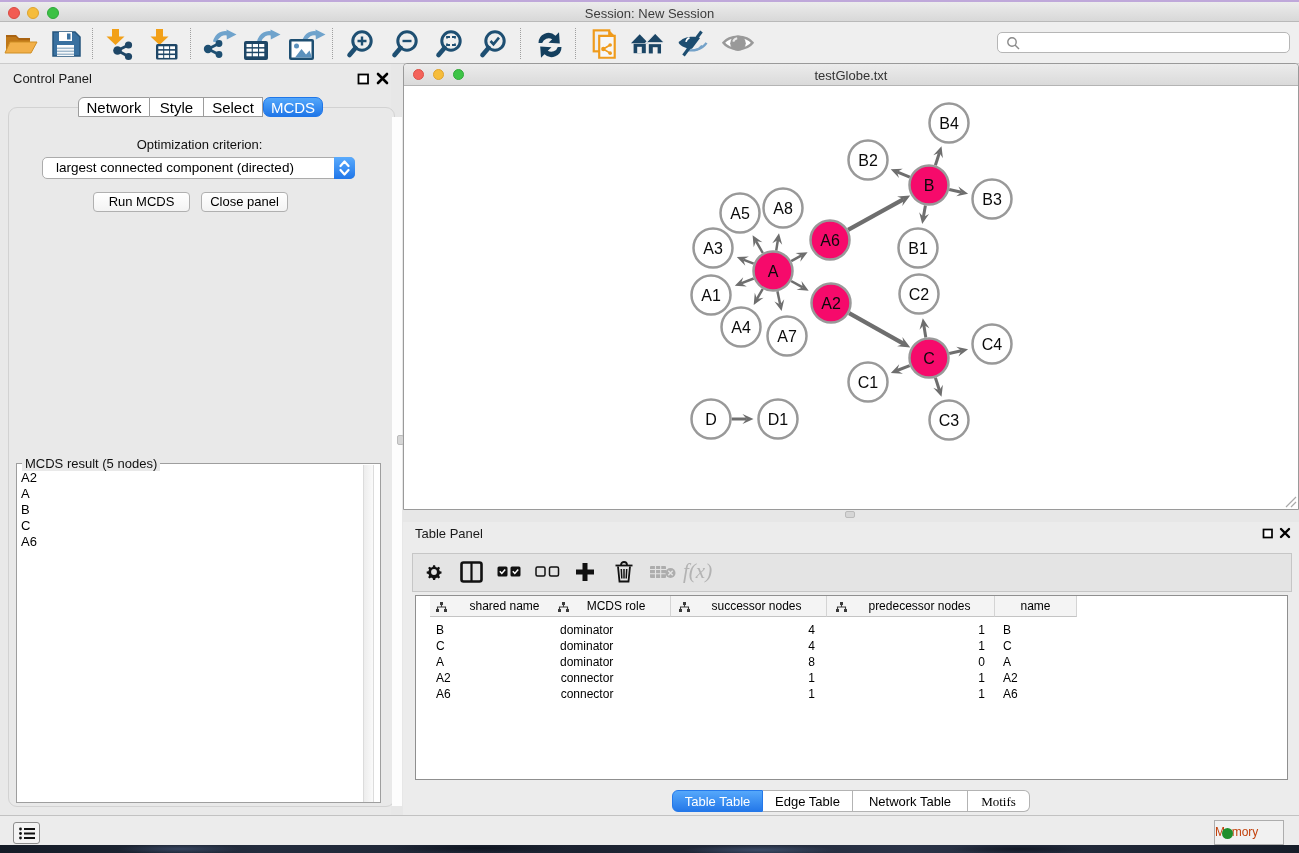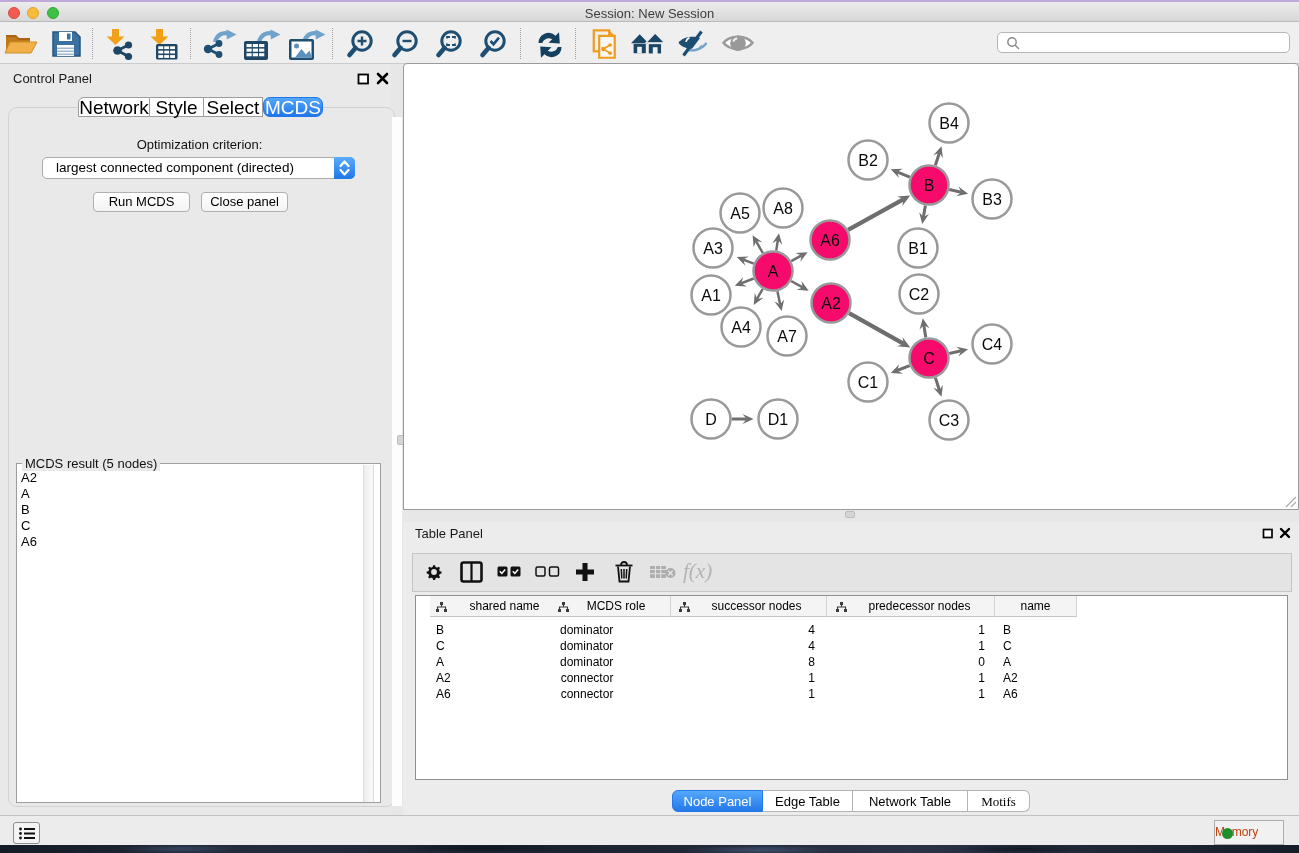--- a/index.html
+++ b/index.html
@@ -10,21 +10,21 @@
 #titlebar .y{left:27px;background:#f5bc3b;border:1px solid #dfa32d;}
 #titlebar .g{left:47px;background:#3cc145;border:1px solid #2fa83a;}
 #wtitle{width:100%;text-align:center;top:4px;font-size:13px;color:#3c3c3c;}
 #toolbar{left:0;top:22px;width:1299px;height:42px;background:#efefef;border-bottom:1px solid #cbcbcb;}
 .sep{top:6px;width:1px;height:31px;border-left:1px dotted #9f9f9f;}
 .ticon{top:7px;}
 #search{left:997px;top:10px;width:293px;height:21px;background:#fff;border:1px solid #b6b6b6;border-radius:5px;}
 #cpanel{left:0;top:64px;width:391px;height:751px;background:#e9e9e9;}
 #cpanel-h{left:13px;top:7px;font-size:13px;color:#1a1a1a;}
 #cp-box{left:8px;top:43px;width:387px;height:700px;border:1px solid #d2d2d2;border-radius:9px;background:#e9e9e9;}
-.tabrow{height:20px;font-size:19px;}
+.tabrow{height:20px;font-size:15px;}
 .tab{position:absolute;top:0;height:20px;background:#fff;border:1px solid #9c9c9c;color:#000;text-align:center;line-height:19px;}
 .tabsel{background:linear-gradient(#53a7fb,#2077e8);color:#fff;border:1px solid #2077e8;border-radius:7px;z-index:3;}
 #optlab{left:0;top:73px;width:399px;text-align:center;font-size:13px;color:#111;}
 #dropdown{left:42px;top:93px;width:313px;height:22px;background:#fff;border:1px solid #ababab;border-radius:5px;font-size:13.5px;line-height:20px;color:#000;}
 #dd-btn{right:-1px;top:-1px;width:21px;height:22px;background:linear-gradient(#5aabfd,#1f76e9);border-radius:0 5px 5px 0;}
 .btn{position:absolute;height:20px;background:linear-gradient(#ffffff,#f3f3f3);border:1px solid #b0b0b0;border-radius:4px;font-size:13px;color:#000;text-align:center;line-height:18px;}
 #gbox{left:16px;top:399px;width:365px;height:340px;border:1px solid #9e9e9e;background:#fff;}
 #gbox-lab{left:22px;top:392px;background:#e9e9e9;padding:0 3px;font-size:13px;color:#111;}
 #gbox-list{left:4px;top:6px;font-size:13px;color:#000;line-height:16px;}
 #gbox-sb{right:6px;top:1px;width:11px;height:337px;background:linear-gradient(90deg,#ededed,#fafafa);border-left:1px solid #dcdcdc;border-right:1px solid #dcdcdc;}
@@ -216,20 +216,26 @@
 <div class="btn" style="left:201px;top:128px;width:87px;">Close panel</div>
 <div class="abs" id="gbox">
       <div class="abs" id="gbox-list">A2<br>A<br>B<br>C<br>A6</div>
       <div class="abs" id="gbox-sb"></div>
     </div>
 <div class="abs" id="gbox-lab">MCDS result (5 nodes)</div>
 </div>
 <div class="abs" id="vdiv"></div>
 <div class="abs" id="vhandle"></div>
 <div class="abs" id="netwin">
+<div class="abs" id="nettb">
+      <div class="abs tl2 r"></div>
+      <div class="abs tl2 y"></div>
+      <div class="abs tl2 g"></div>
+      <div class="abs" id="nettitle">testGlobe.txt</div>
+    </div>
 <svg class="abs" style="left:1px;top:23px" width="894" height="423" viewBox="0 0 894 423">
 <path d="M357.8 166.0 L351.0 154.1" stroke="#6e6e6e" stroke-width="2.5"></path>
 <path d="M347.6 148.2 L357.4 155.3 L351.0 154.1 L348.7 160.2 z" fill="#6e6e6e"></path>
 <path d="M371.2 163.6 L372.9 152.9" stroke="#6e6e6e" stroke-width="2.5"></path>
 <path d="M374.0 146.2 L377.2 157.8 L372.9 152.9 L367.3 156.3 z" fill="#6e6e6e"></path>
 <path d="M348.7 176.6 L338.2 172.6" stroke="#6e6e6e" stroke-width="2.5"></path>
 <path d="M331.8 170.1 L343.9 169.4 L338.2 172.6 L340.3 178.7 z" fill="#6e6e6e"></path>
 <path d="M348.7 191.5 L336.1 196.3" stroke="#6e6e6e" stroke-width="2.5"></path>
 <path d="M329.8 198.8 L338.2 190.2 L336.1 196.3 L341.8 199.5 z" fill="#6e6e6e"></path>
 <path d="M357.7 202.0 L352.0 211.9" stroke="#6e6e6e" stroke-width="2.5"></path>
@@ -381,21 +387,21 @@
           <rect x="8" y="7" width="3" height="3" fill="#3a3a3a"></rect>
         </svg><span style="padding-left:18px">predecessor nodes</span></div>
 <div class="thead" style="left:579px;width:82px;">name</div>
 <div class="trow" style="left:20px;top:26px;">B<br>C<br>A<br>A2<br>A6</div>
 <div class="trow" style="left:144px;top:26px;text-align:right;">dominator<br>dominator<br>dominator<br>connector<br>connector</div>
 <div class="trow num" style="left:255px;top:26px;width:144px;">4<br>4<br>8<br>1<br>1</div>
 <div class="trow num" style="left:411px;top:26px;width:158px;">1<br>1<br>0<br>1<br>1</div>
 <div class="trow" style="left:587px;top:26px;">B<br>C<br>A<br>A2<br>A6</div>
 </div>
 <div class="abs" id="btabs">
-<div class="btab btabsel" style="left:0px;width:91px;border-radius:6px 0 0 6px;">Node Panel</div>
+<div class="btab btabsel" style="left:0px;width:91px;border-radius:6px 0 0 6px;">Table Table</div>
 <div class="btab" style="left:91px;width:90px;border-left:none;">Edge Table</div>
 <div class="btab" style="left:181px;width:115px;border-left:none;">Network Table</div>
 <div class="btab" style="left:296px;width:62px;border-left:none;border-radius:0 6px 6px 0;font-family:Liberation Serif, serif;">Motifs</div>
 </div>
 </div>
 <div class="abs" id="statusbar"></div>
 <div class="abs" id="listbtn">
     <svg style="position:absolute;left:5px;top:4px" width="16" height="13" viewBox="0 0 16 13">
       <circle cx="1.5" cy="2" r="1.4" fill="#111"></circle>
       <circle cx="1.5" cy="6.5" r="1.4" fill="#111"></circle>

